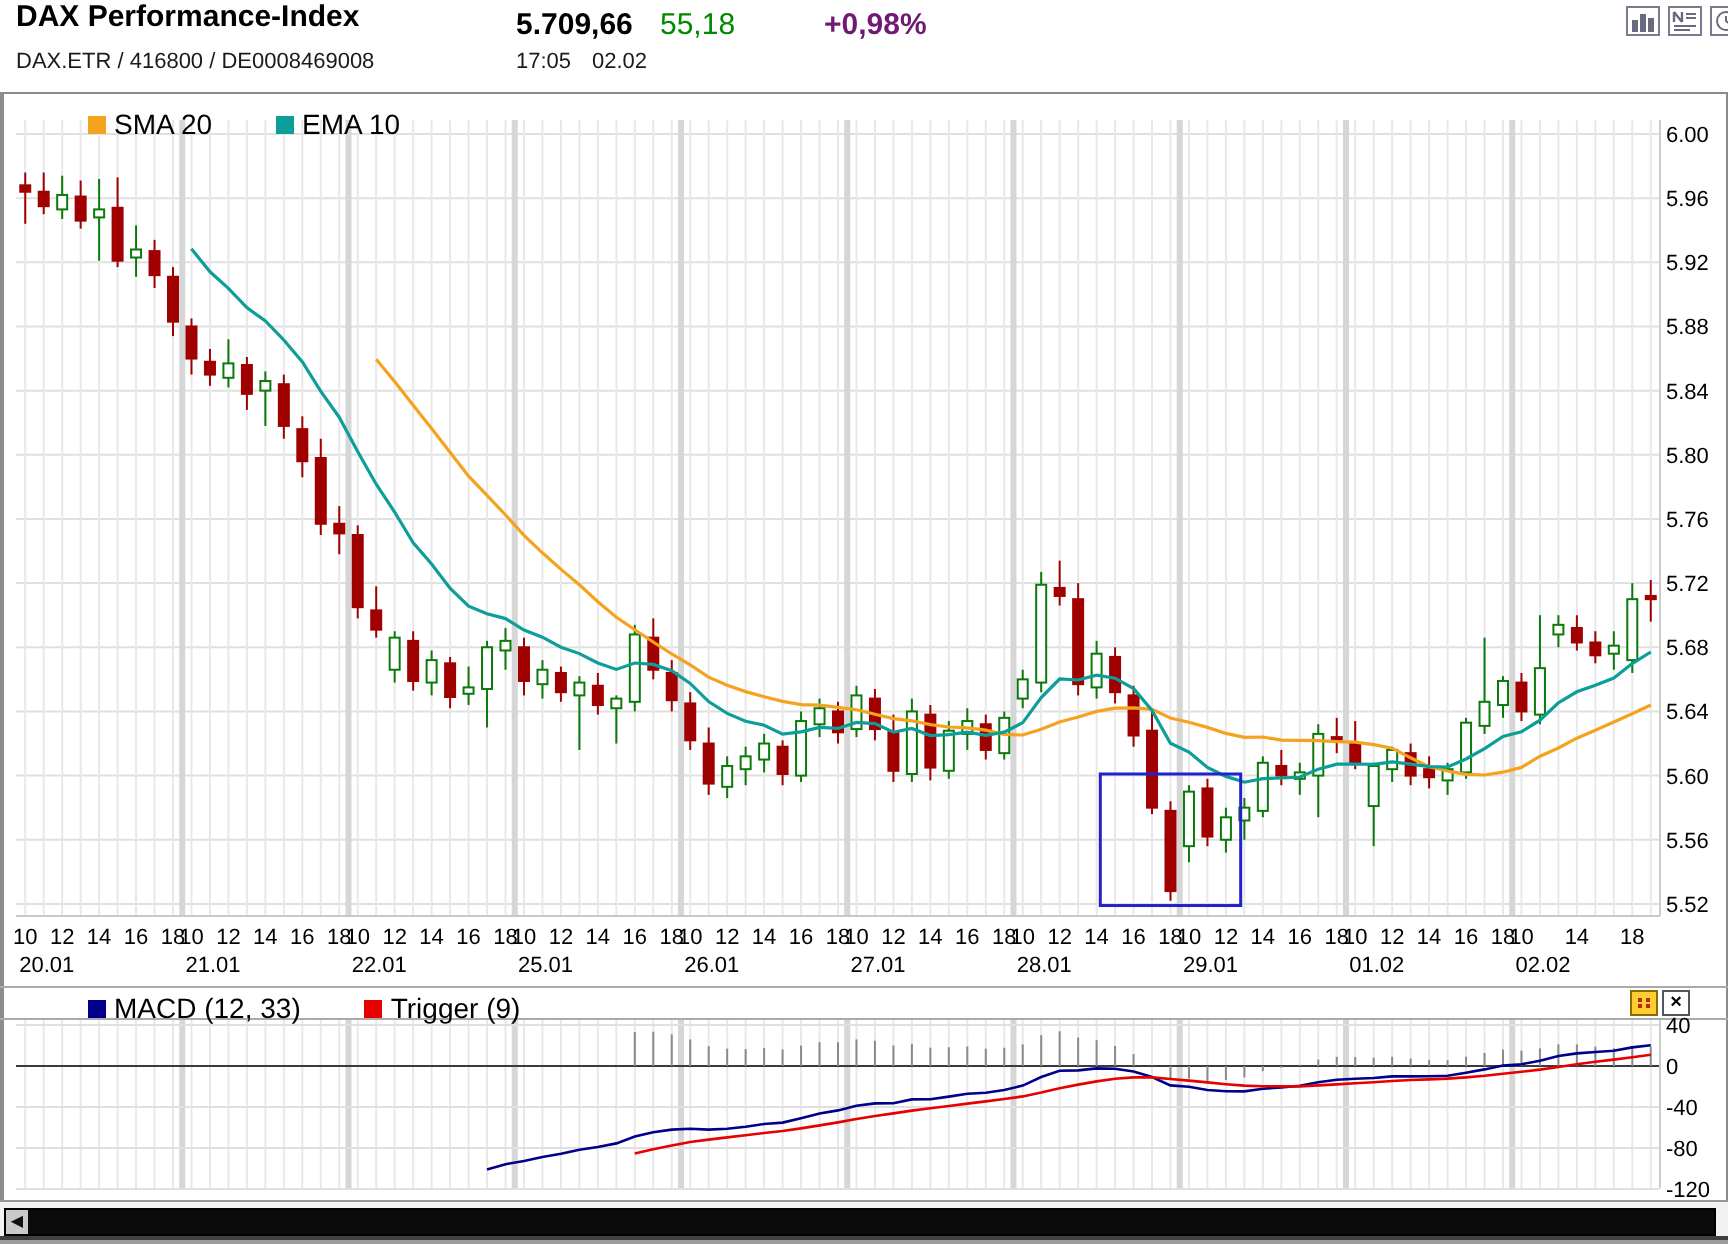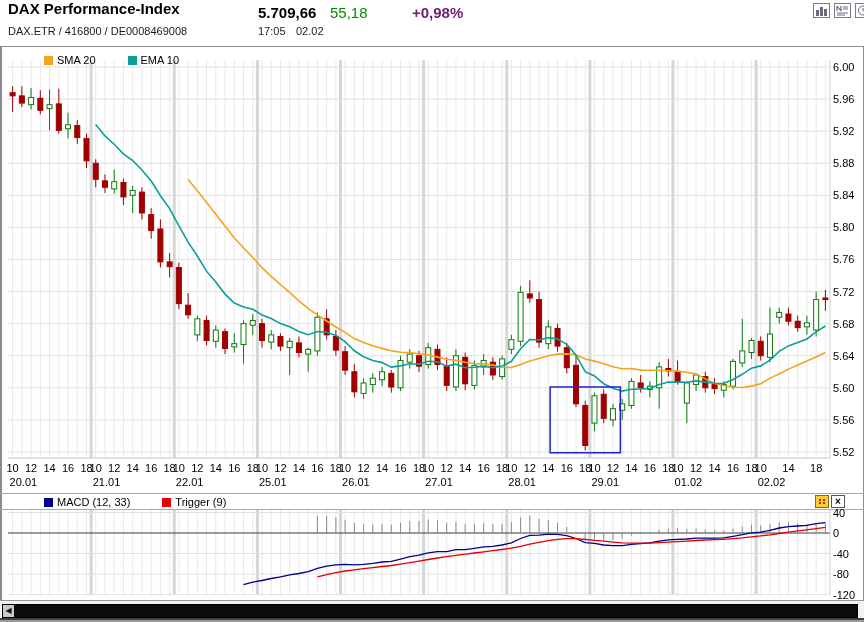--- a/index.html
+++ b/index.html
@@ -19,21 +19,21 @@
   .iconbtn{
     width:17px;height:15px;border:1px solid #7a7a8c;background:#fff;
     display:flex;align-items:center;justify-content:center;box-sizing:border-box;
   }
   
   .chart-region{
     left:0;top:46px;width:861px;height:554px;background:#fff;
     border-top:1px solid #8c8c8c;border-left:2px solid #8c8c8c;border-right:1px solid #8c8c8c;
   }
   #chart-svg{left:0;top:46px;}
-  .legend{display:flex;align-items:center;font-size:11px;gap:4px;}
+  .legend{display:flex;align-items:center;font-size:14px;gap:4px;}
   .legend .litem{display:flex;align-items:center;gap:4px;margin-right:28px;}
   .sw{width:9px;height:9px;display:inline-block;}
   .mainlegend{left:44px;top:54px;}
   .macdlegend{left:44px;top:496px;}
   .sqbtn{
     width:14px;height:13px;box-sizing:border-box;border:1px solid #555;
     display:flex;align-items:center;justify-content:center;font-size:10px;line-height:10px;
   }
   .settingsbtn{left:815px;top:495px;background:#ffcc33;border-color:#8a6d00;}
   .closebtn{left:831px;top:495px;background:#fff;font-weight:bold;}

